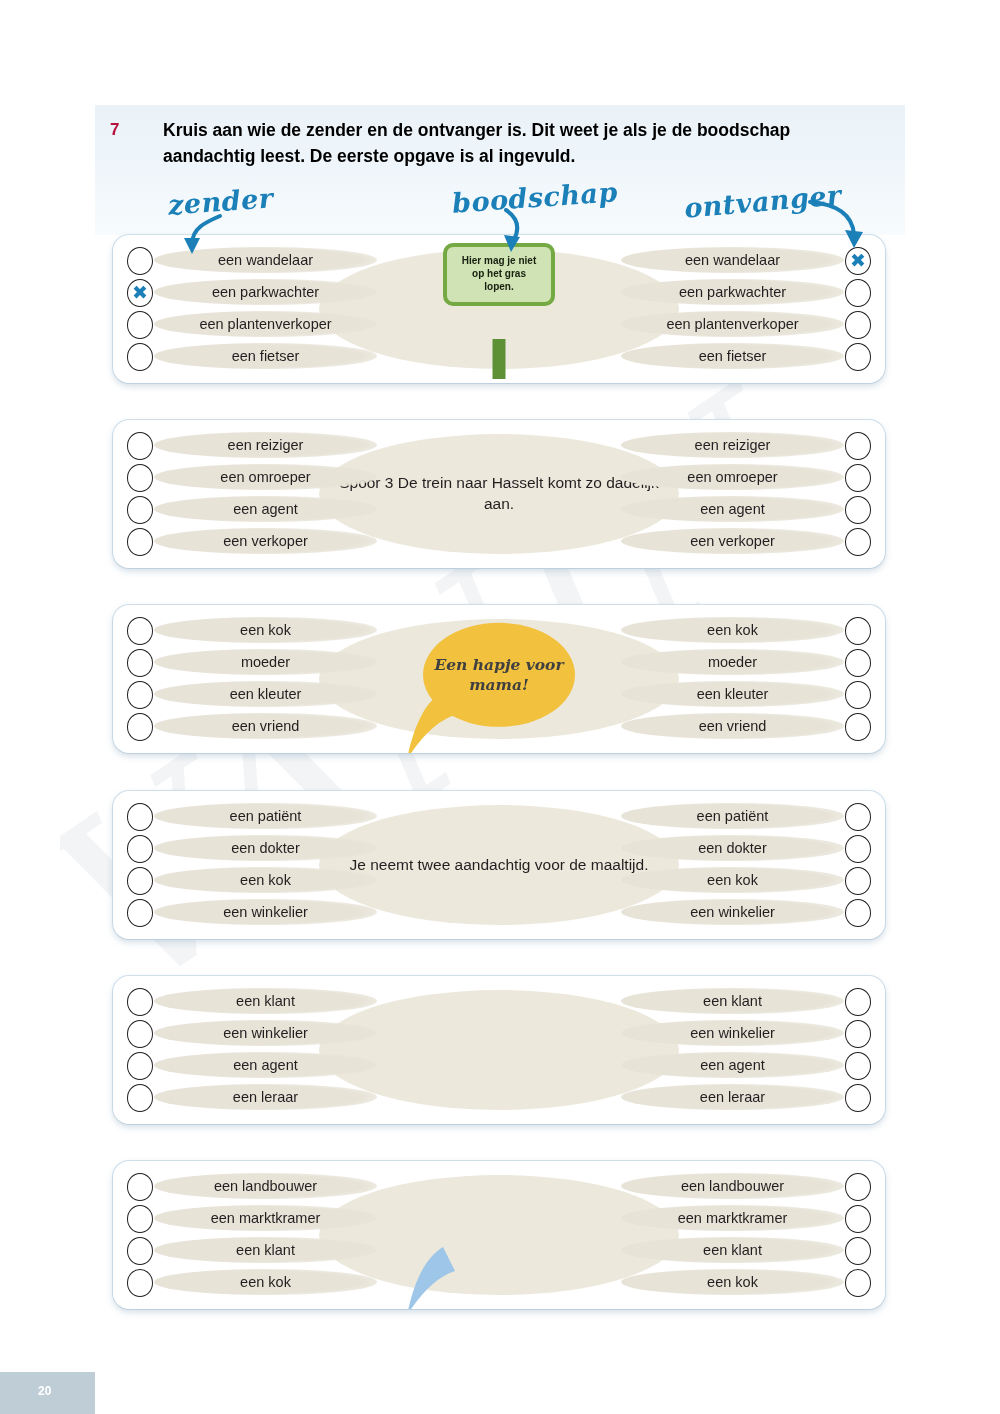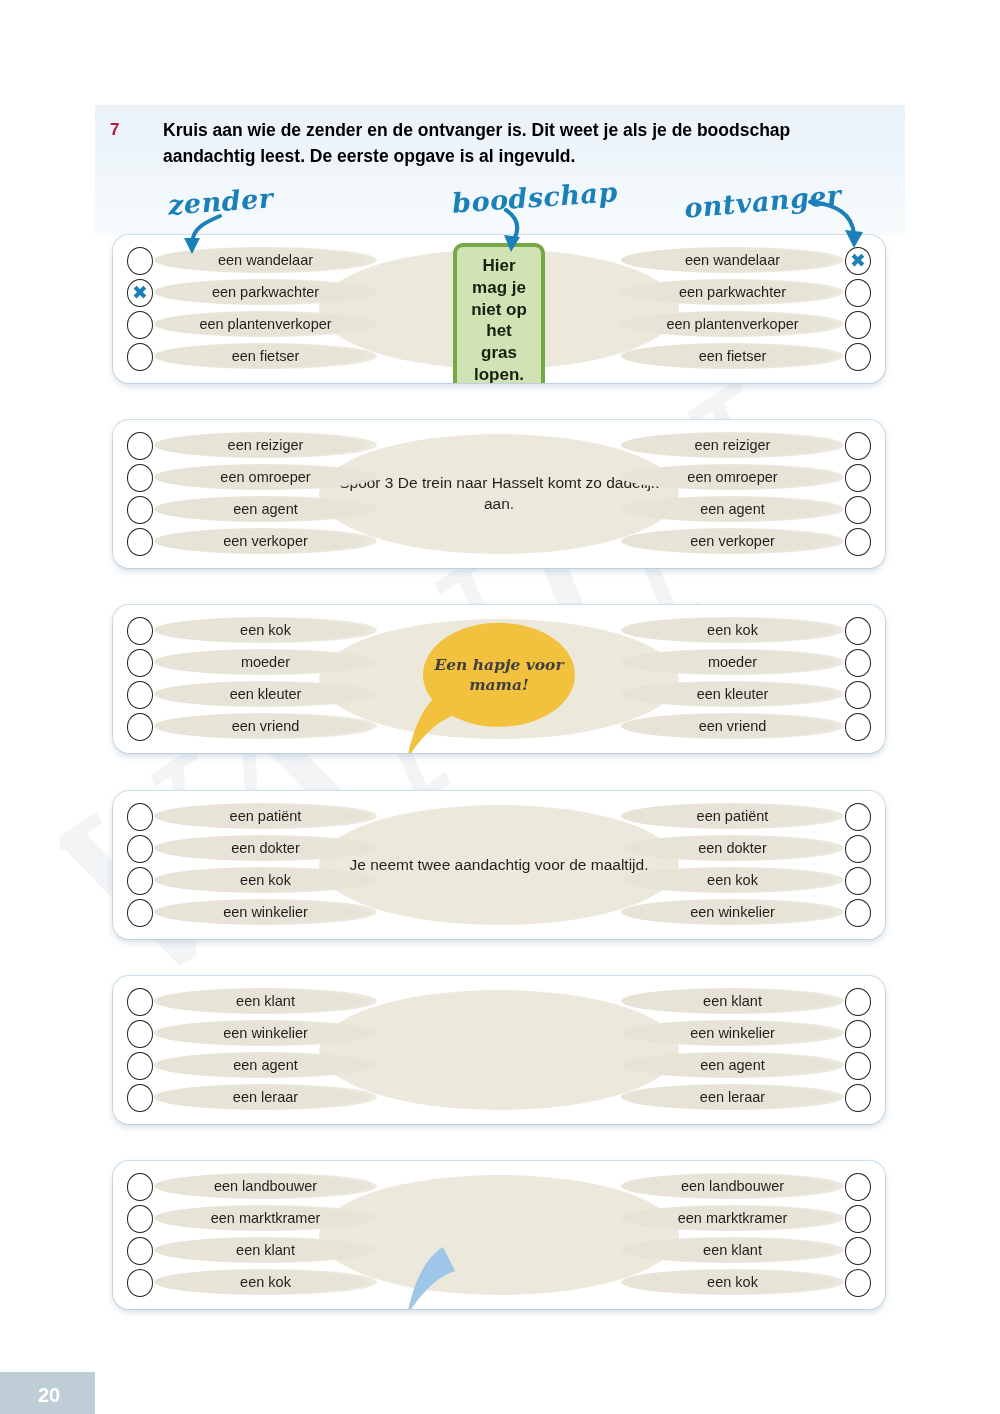--- a/index.html
+++ b/index.html
@@ -129,29 +129,29 @@
   .col-right .pill{margin-right:-2px;}
 
   
   .sign-wrap{
     position:absolute;left:50%;top:50%;
     transform:translate(-50%,-50%);
     width:150px;height:140px;
   }
   .sign-board{
     position:absolute;left:50%;top:4px;transform:translateX(-50%);
-    width:92px;
+    width:112px;
     background:#cfe3b4;
     border:4px solid #74a943;
     border-radius:10px;
     padding:8px 14px 9px;
     box-sizing:border-box;
     text-align:center;
     color:#18200f;
-    font-weight:bold;font-size:17px;line-height:1.28;
+    font-weight:bold;font-size:10px;line-height:1.28;
     z-index:2;
   }
   .sign-post{
     position:absolute;left:50%;top:100px;transform:translateX(-50%);
     width:13px;height:40px;background:#5e9136;z-index:1;
   }
 
   .bubble{
     position:absolute;left:50%;top:50%;
     transform:translate(-50%,-54%);
@@ -174,21 +174,21 @@
 
   
   .footer-tab{
     position:absolute;left:0px;top:1372px;
     width:95px;height:42px;
     background:#bfcdd6;
     z-index:3;
   }
   .footer-num{
     position:absolute;left:38px;top:1384px;
-    color:#ffffff;font-weight:bold;font-size:20px;z-index:4;
+    color:#ffffff;font-weight:bold;font-size:12px;z-index:4;
   }
 </style>
 </head>
 <body>
 
 <div class="page">
 
   <svg class="watermark" viewBox="0 0 940 1330">
     <text class="wm-text" x="70" y="960" transform="rotate(-34 70 960)">VANIN</text>
   </svg>

